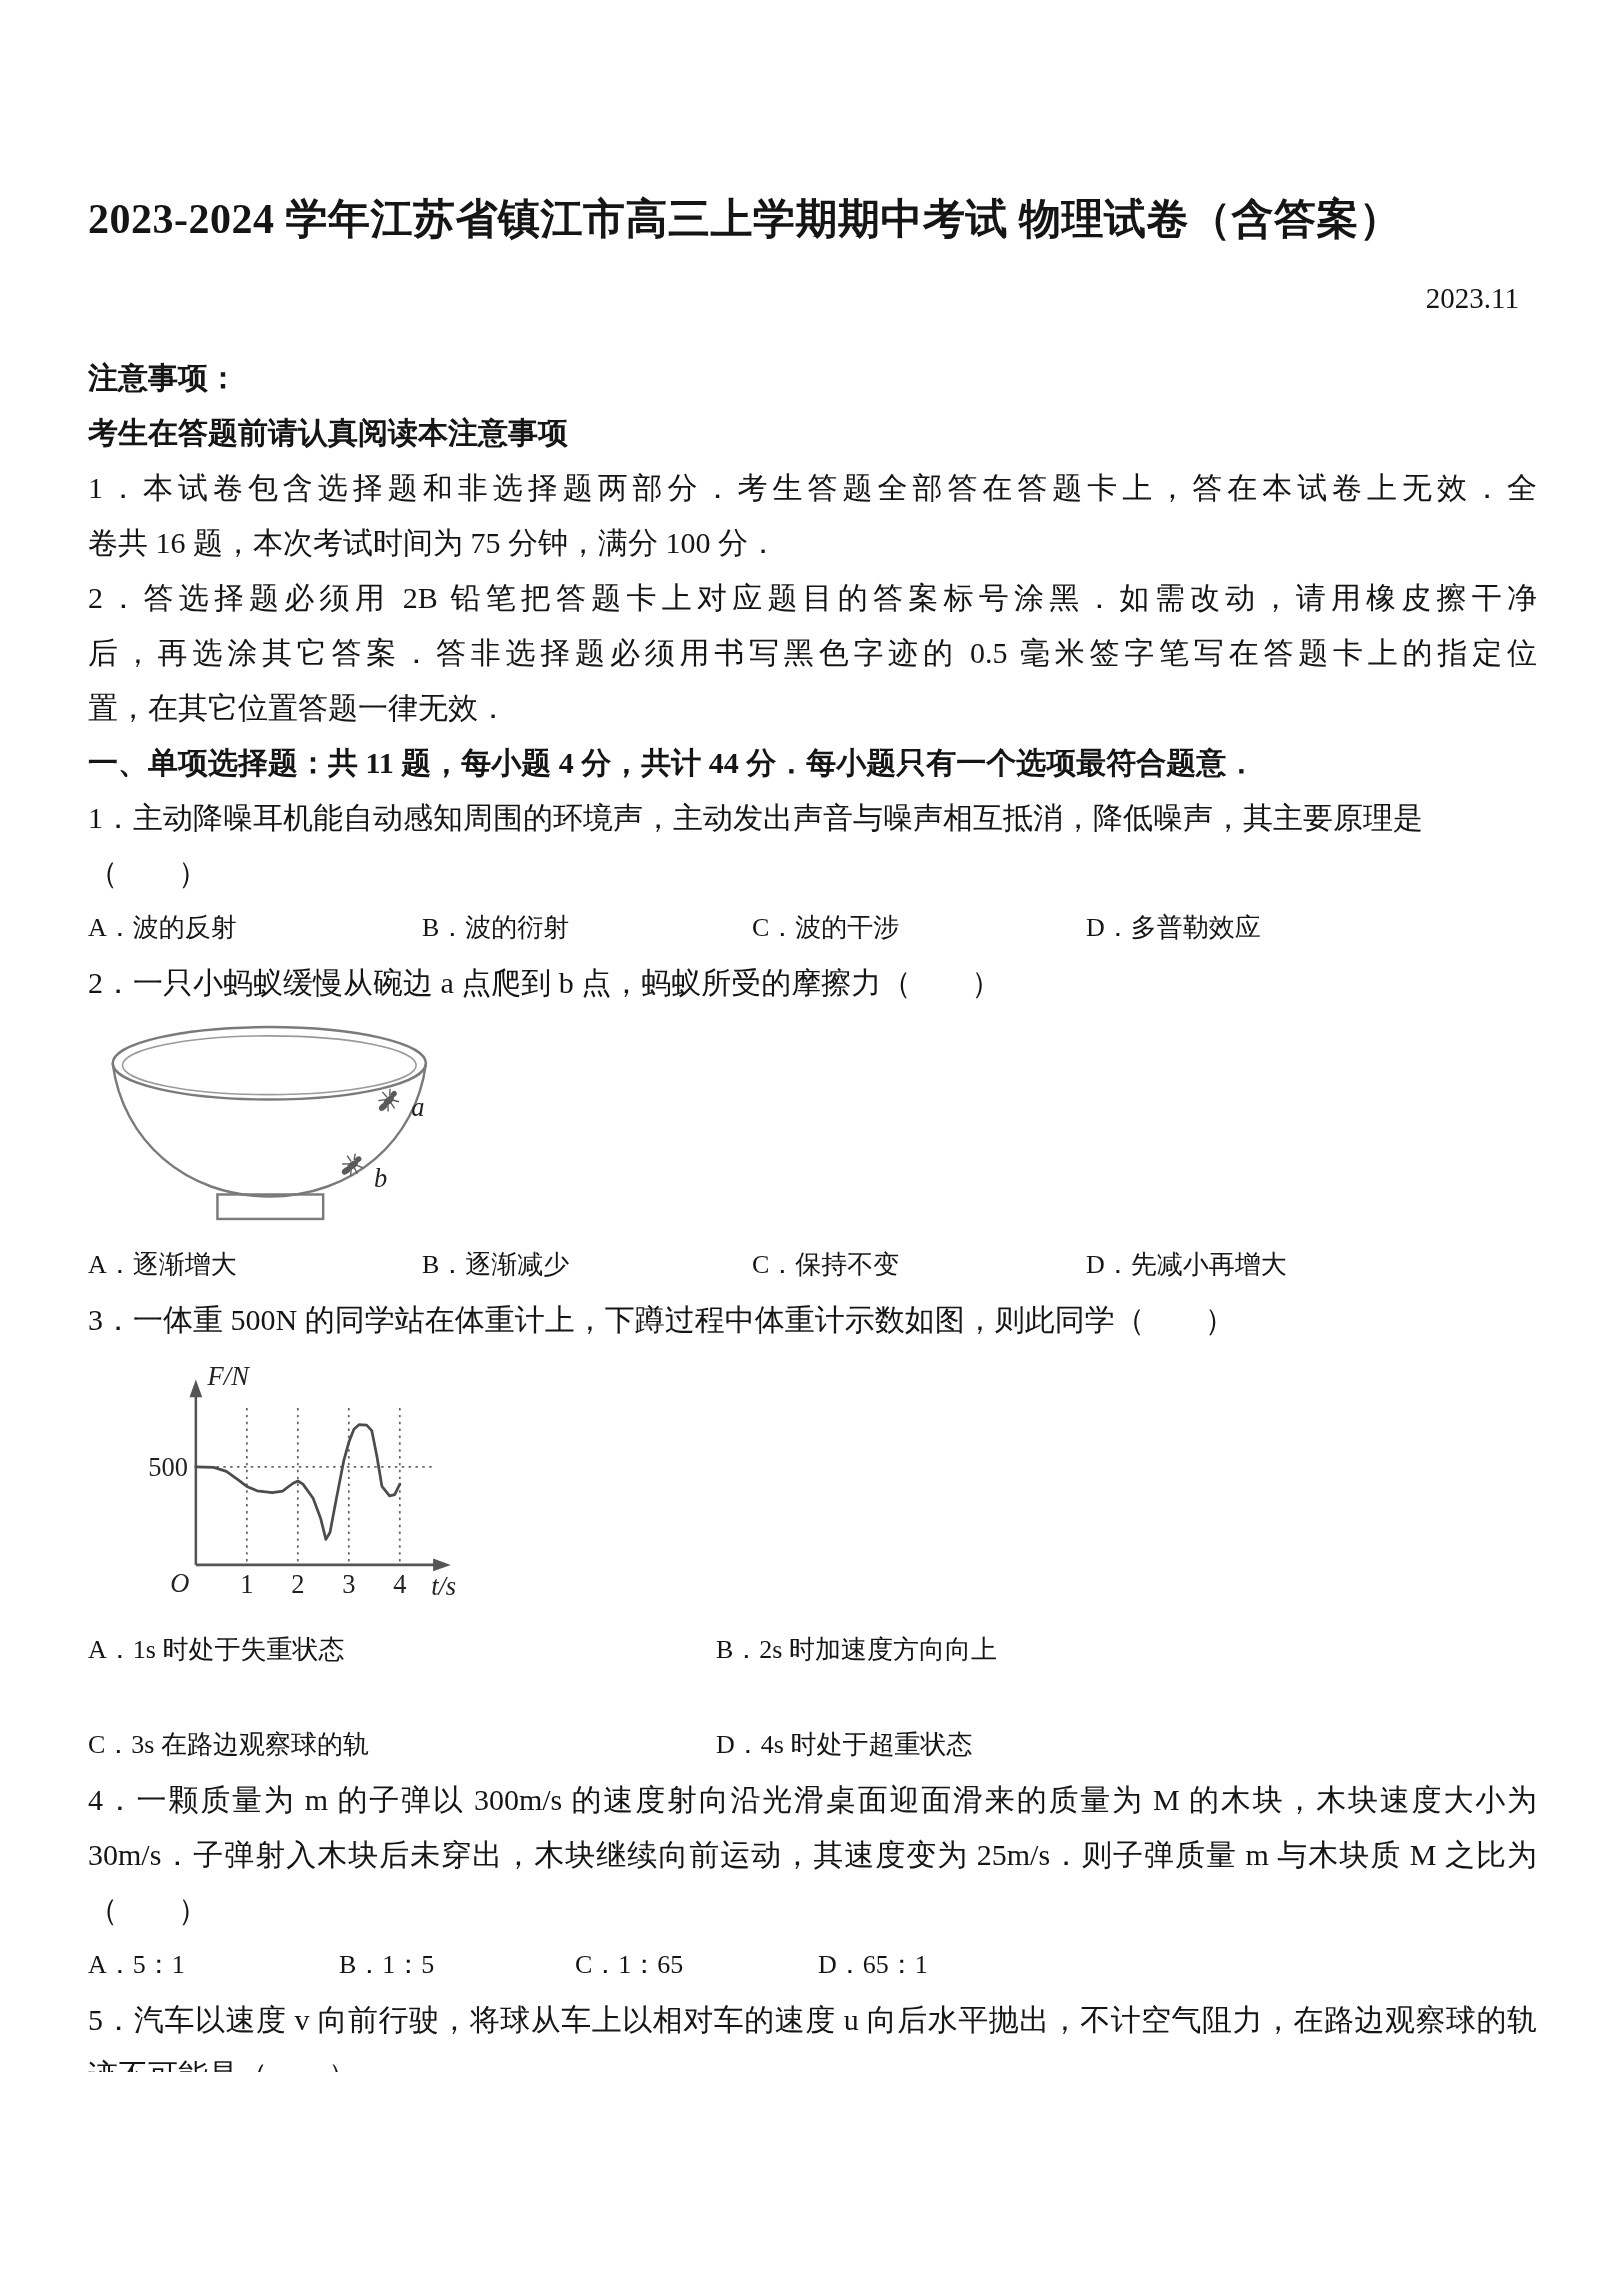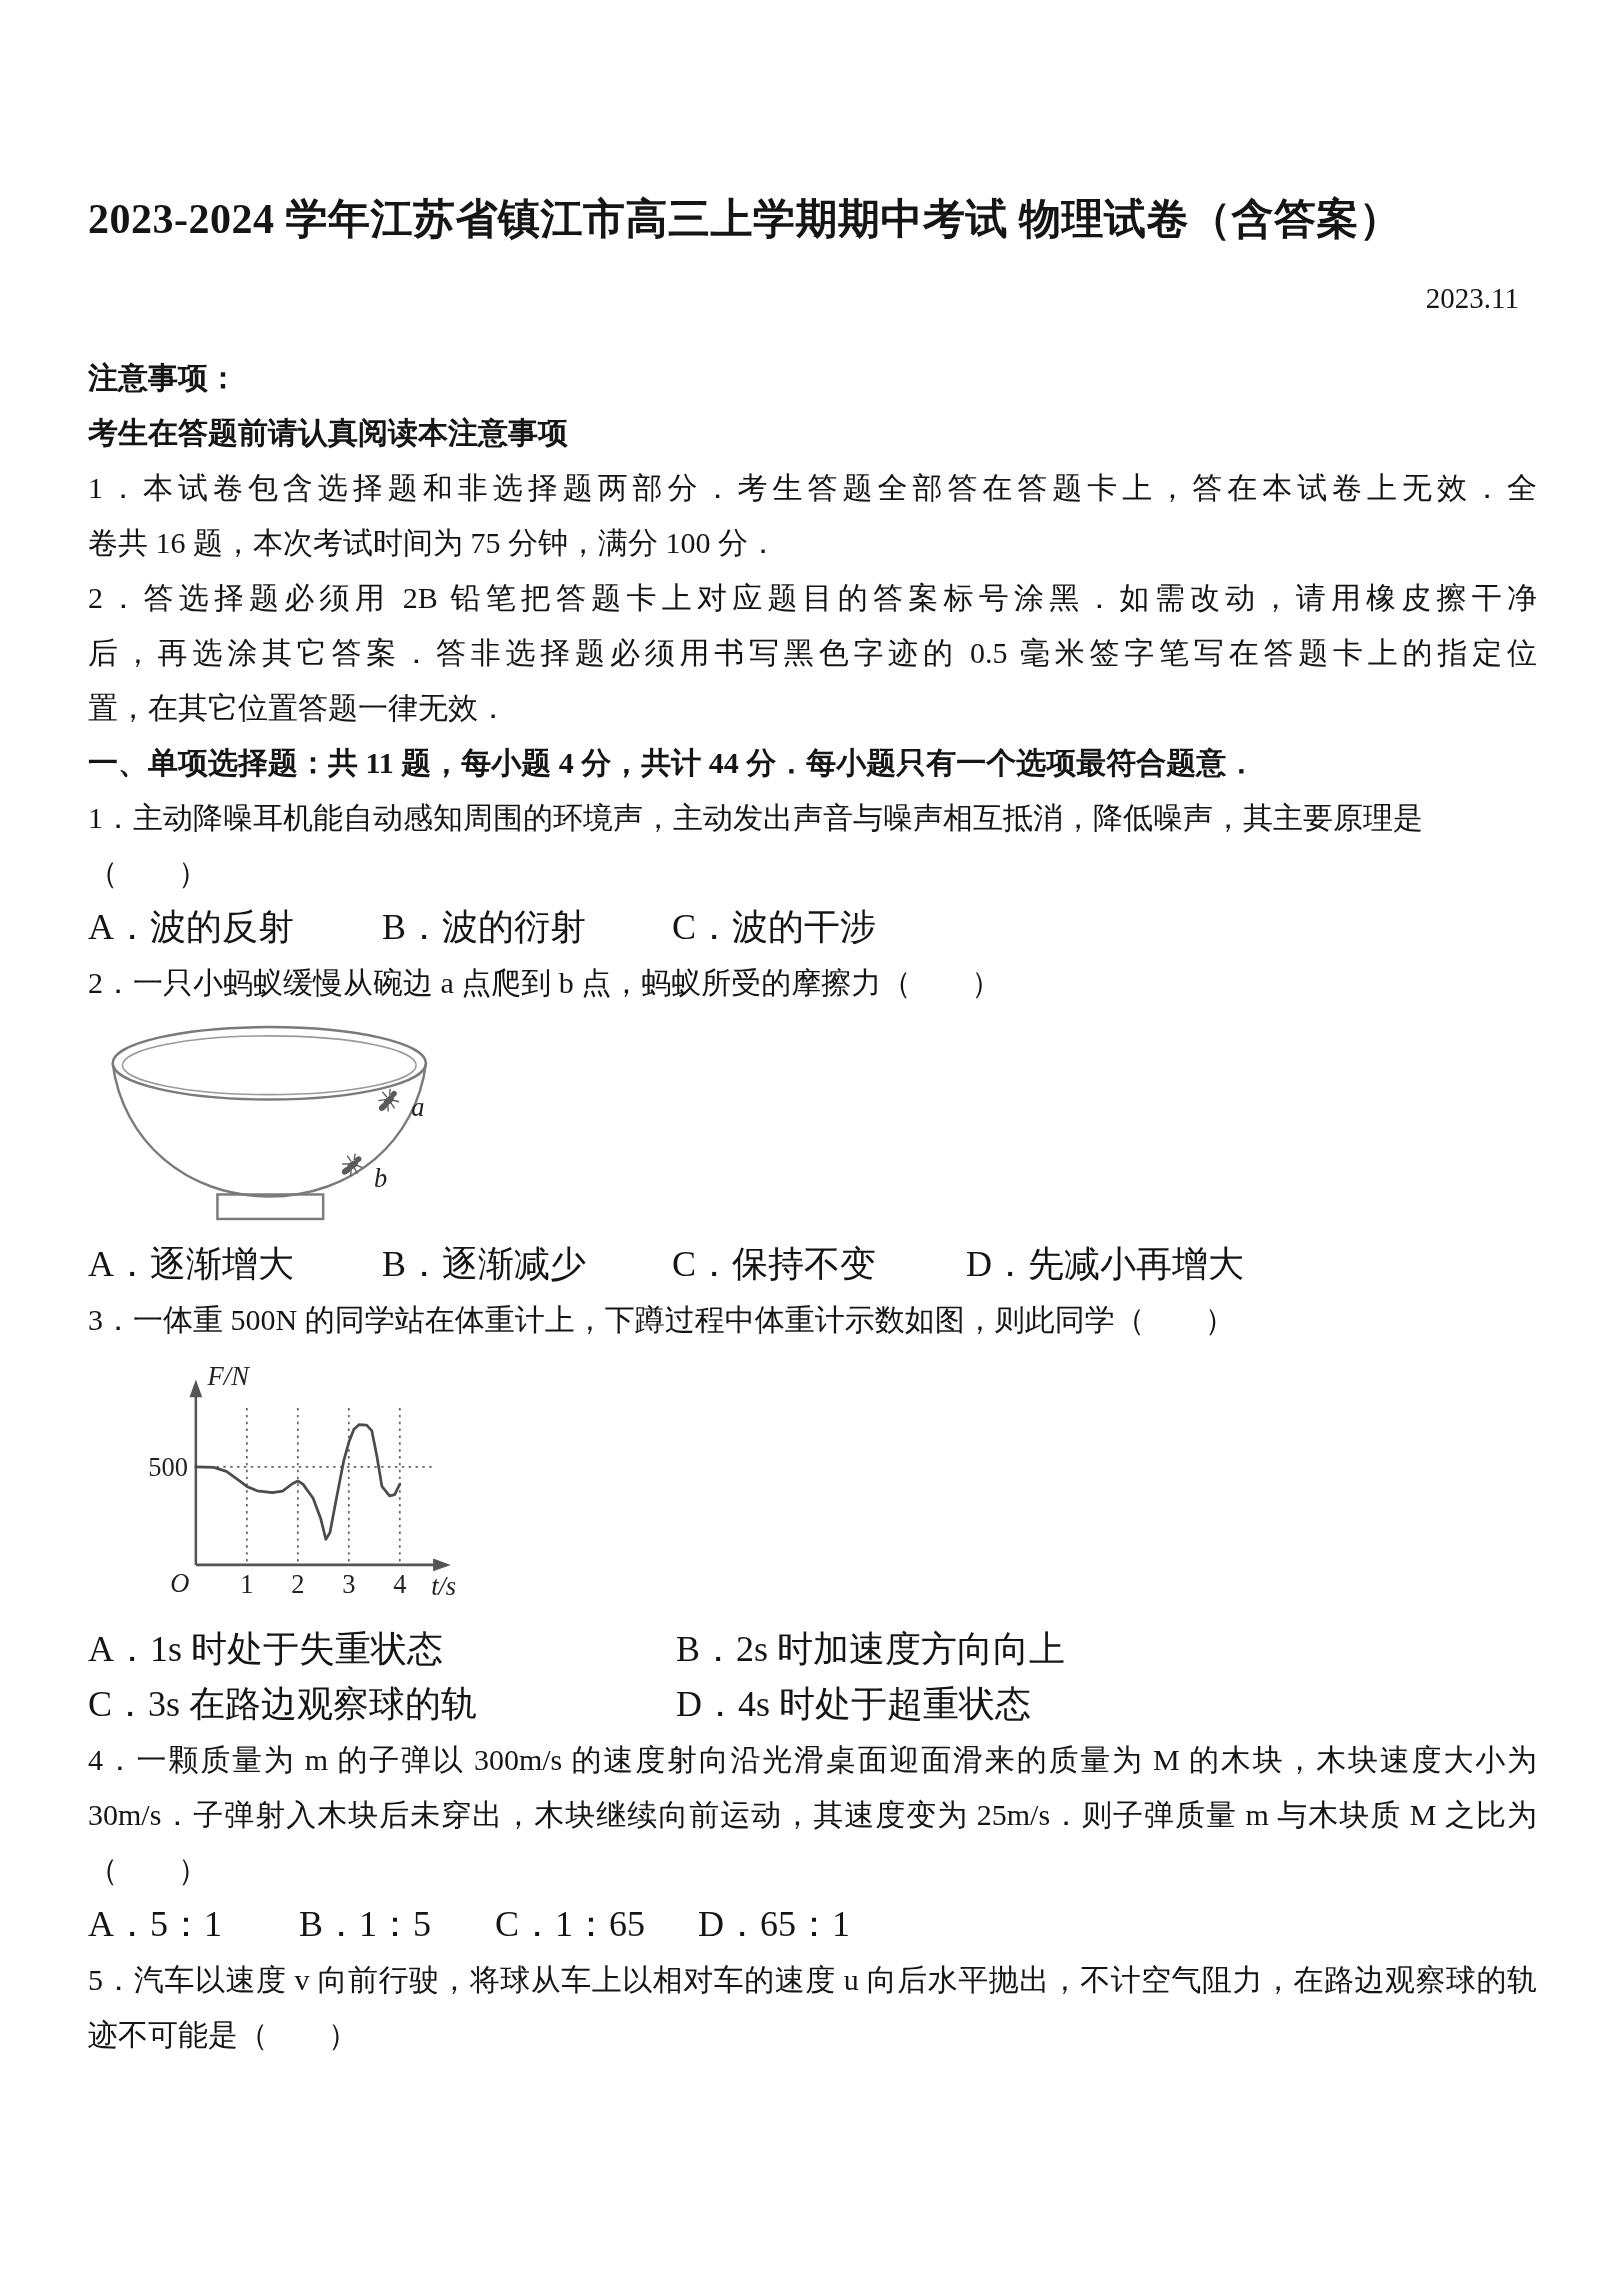--- a/index.html
+++ b/index.html
@@ -3,21 +3,21 @@
 <meta charset="utf-8">
 <style>
   html,body{margin:0;padding:0;background:#ffffff;}
   body{width:1621px;height:2294px;font-family:"Liberation Serif","DejaVu Serif",serif;color:#151515;}
   .page{box-sizing:border-box;width:1621px;height:2072px;padding:192px 84px 0 88px;overflow:hidden;}
   .title{font-size:42px;font-weight:bold;line-height:55px;white-space:nowrap;letter-spacing:0.5px;margin:0;}
   .date{font-size:29px;line-height:67px;text-align:right;margin:18px;}
   p.line{font-size:30px;line-height:55px;margin:0;}
   .bold{font-weight:bold;}
   .j{text-align:justify;text-align-last:justify;}
-  .opts{display:grid;font-size:36px;line-height:55px;}
+  .opts{display:grid;font-size:26px;line-height:55px;gap:40px;}
   .c4{grid-template-columns:294px 290px 294px auto;}
   .c4n{grid-template-columns:211px 196px 203px auto;}
   .c2{grid-template-columns:588px auto;}
   .fig{margin:7.8px 0;}
   .fig-bowl{margin-left:9.8px;}
   svg{display:block;}
   svg .s{fill:none;stroke:#7a7a7a;stroke-width:2.5;}
   svg .sl{fill:none;stroke:#9a9a9a;stroke-width:1.6;}
   svg .ax{fill:none;stroke:#555;stroke-width:2.6;}
   svg .dash{fill:none;stroke:#666;stroke-width:1.8;stroke-dasharray:2.5 4.5;}
@@ -56,20 +56,21 @@
 
   <p class="line bold">一、单项选择题：共 11 题，每小题 4 分，共计 44 分．每小题只有一个选项最符合题意．</p>
 
   <div>
     <p class="line">1．主动降噪耳机能自动感知周围的环境声，主动发出声音与噪声相互抵消，降低噪声，其主要原理是</p>
     <p class="line">（　　）</p>
     <div class="opts c4">
       <span>A．波的反射</span>
       <span>B．波的衍射</span>
       <span>C．波的干涉</span>
+      <span>D．多普勒效应</span>
     </div>
   </div>
 
   <div>
     <p class="line">2．一只小蚂蚁缓慢从碗边 a 点爬到 b 点，蚂蚁所受的摩擦力（　　）</p>
     <div class="fig fig-bowl">
       <svg viewBox="0 0 380 215" width="372" height="211">
         <ellipse class="s" cx="175" cy="46" rx="160" ry="37"></ellipse>
         <ellipse class="sl" cx="175" cy="48" rx="150" ry="30"></ellipse>
         <path class="s" d="M15,46 C 25,125 90,182 175,182 C 260,182 325,125 335,46"></path>

